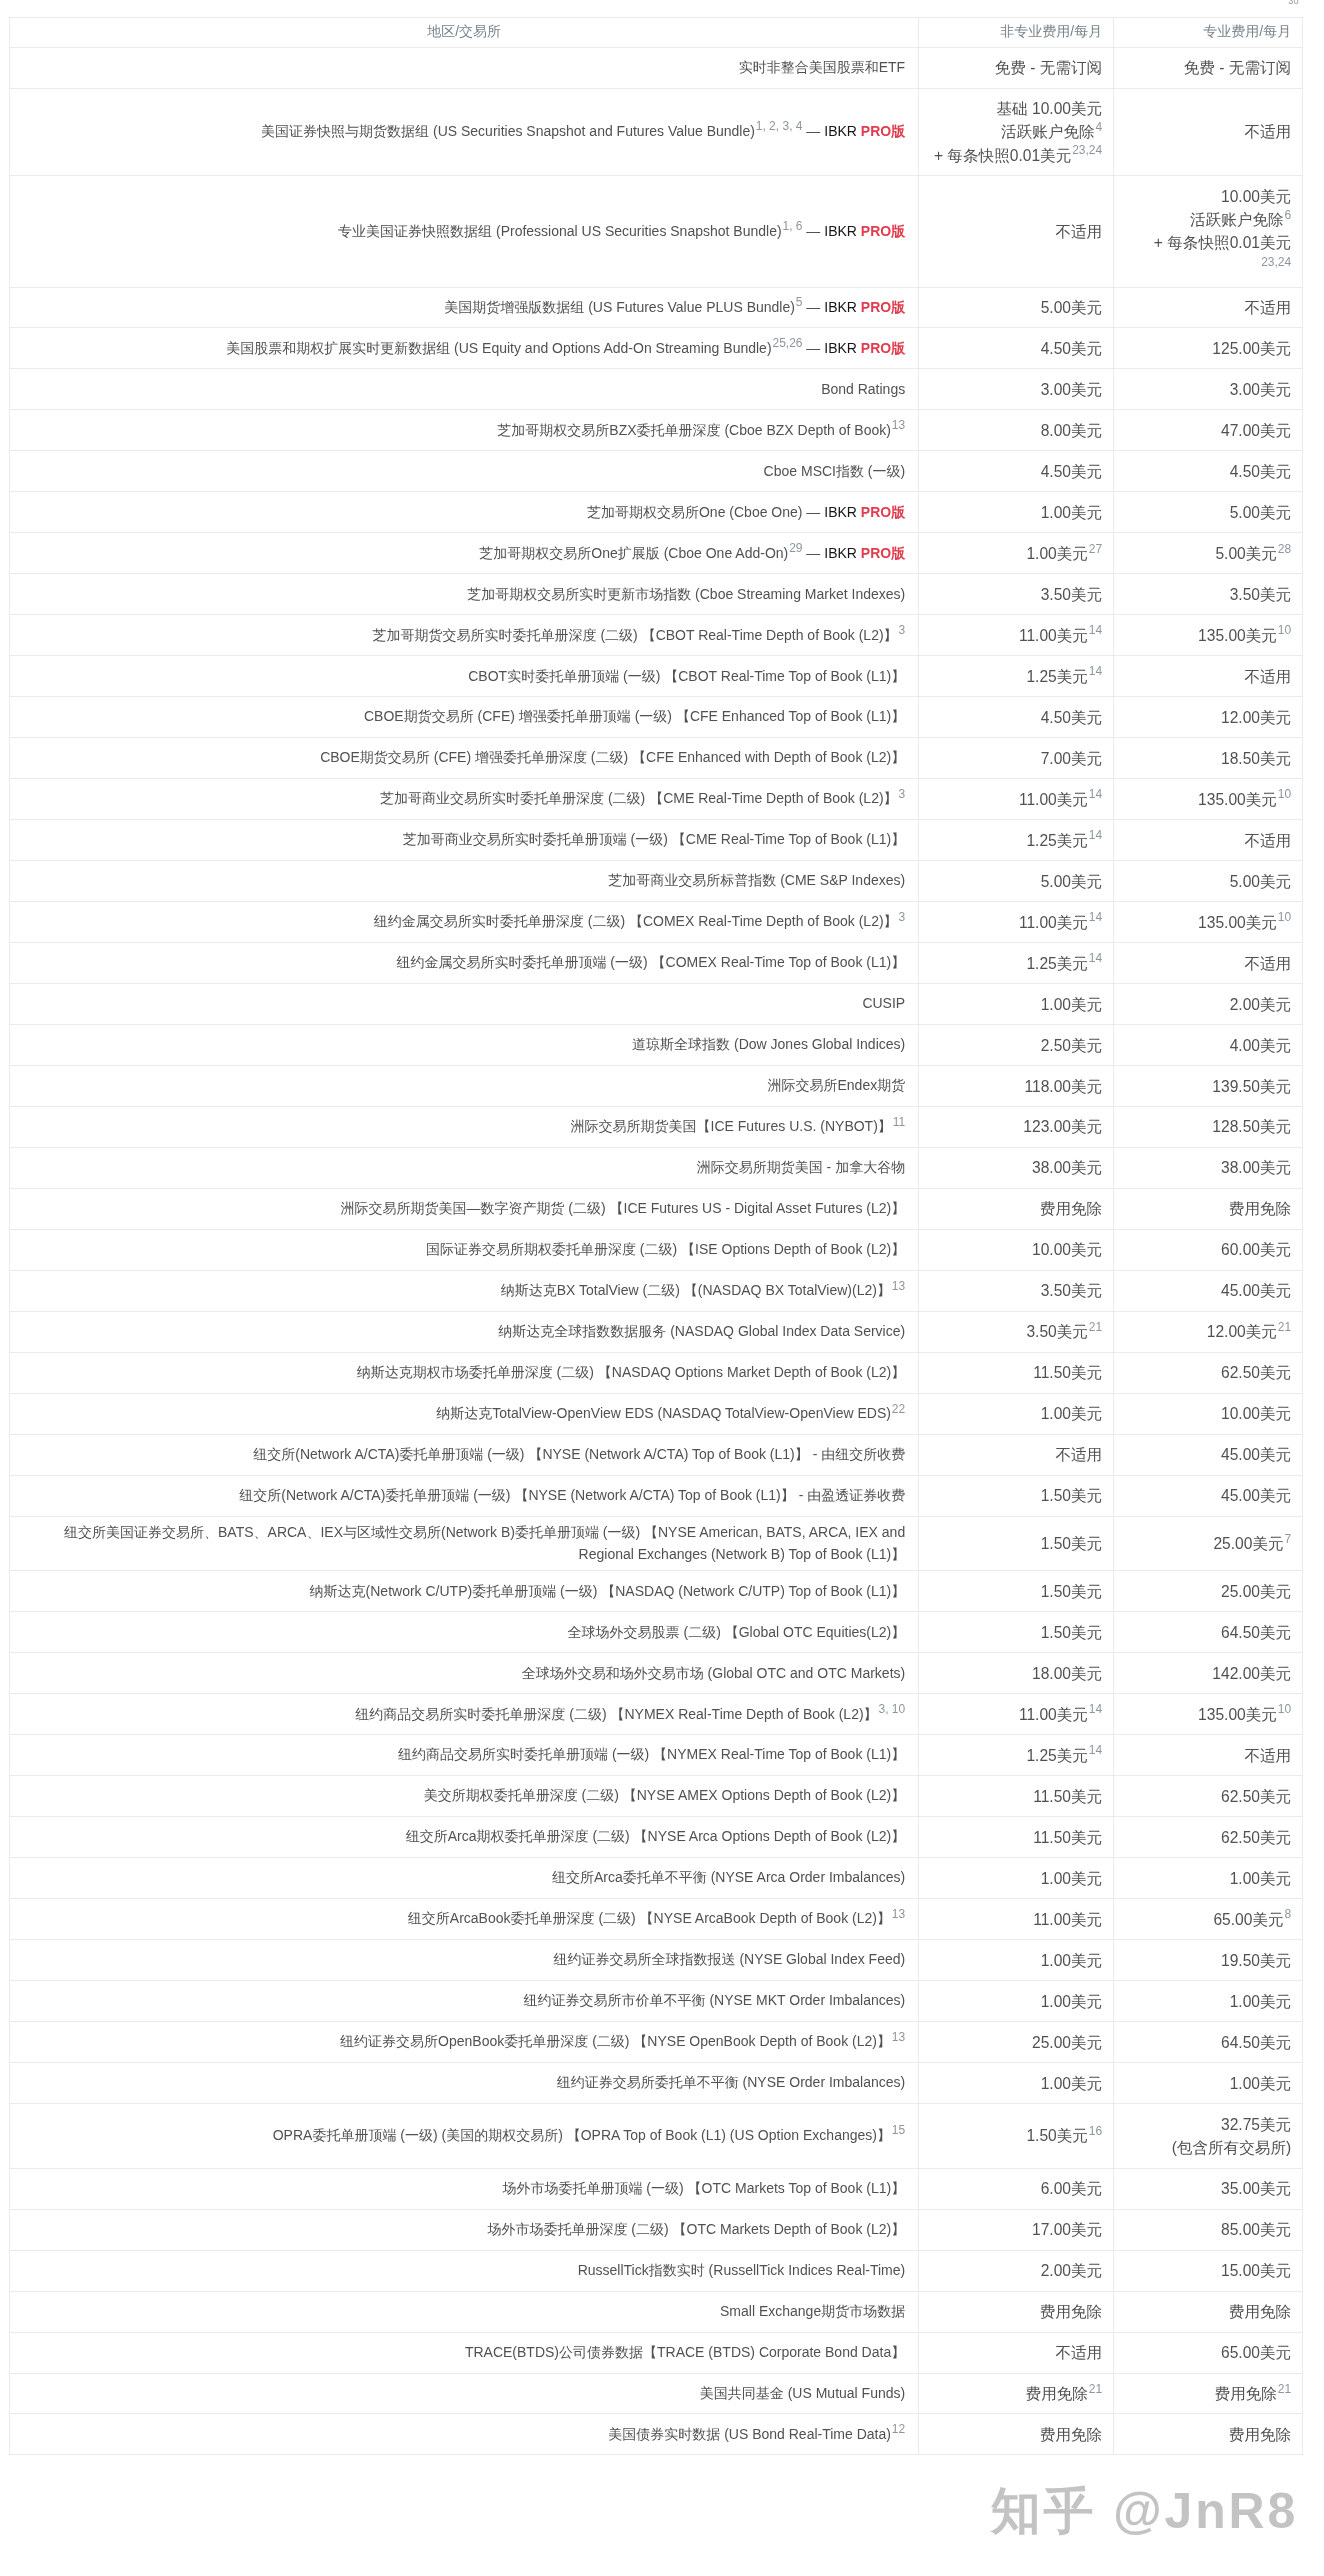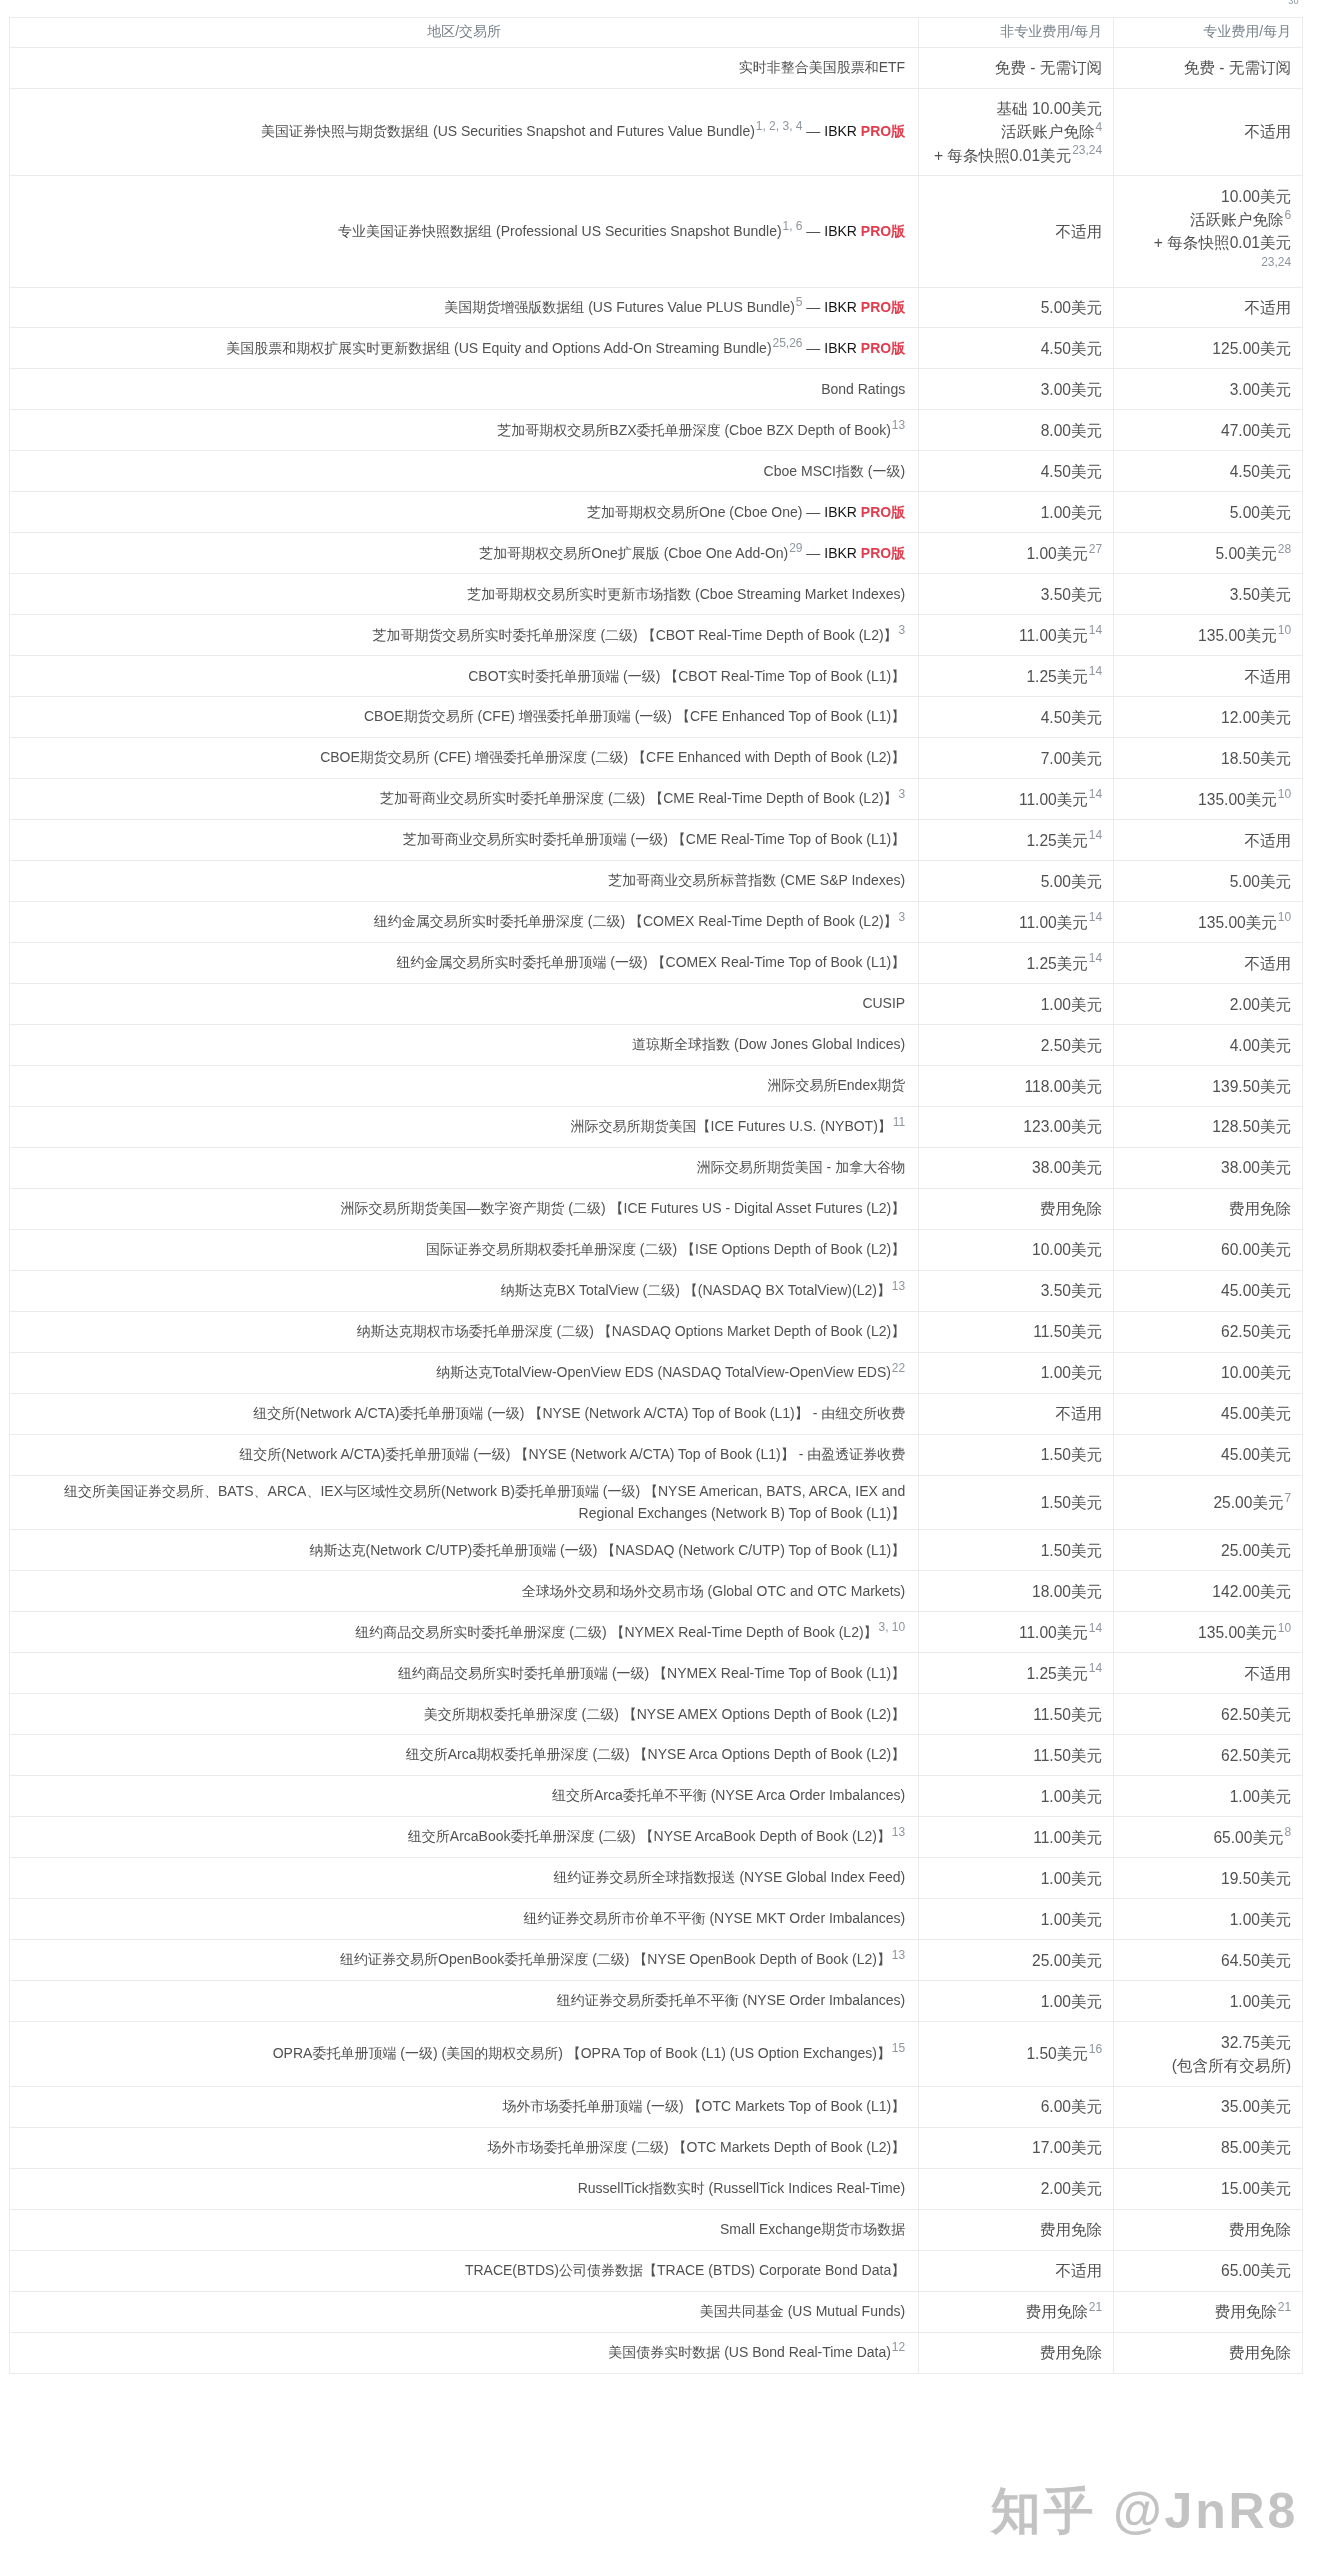--- a/index.html
+++ b/index.html
@@ -294,20 +294,29 @@
         <tr>
           <td class="c1">纳斯达克BX TotalView (二级) 【(NASDAQ BX TotalView)(L2)】<sup class="sup">13</sup></td>
           <td class="fee">
             <div class="fl">3.50美元</div>
           </td>
           <td class="fee">
             <div class="fl">45.00美元</div>
           </td>
         </tr>
         <tr>
+          <td class="c1">纳斯达克全球指数数据服务 (NASDAQ Global Index Data Service)</td>
+          <td class="fee">
+            <div class="fl">3.50美元<sup class="sup">21</sup></div>
+          </td>
+          <td class="fee">
+            <div class="fl">12.00美元<sup class="sup">21</sup></div>
+          </td>
+        </tr>
+        <tr>
           <td class="c1">纳斯达克期权市场委托单册深度 (二级) 【NASDAQ Options Market Depth of Book (L2)】</td>
           <td class="fee">
             <div class="fl">11.50美元</div>
           </td>
           <td class="fee">
             <div class="fl">62.50美元</div>
           </td>
         </tr>
         <tr>
           <td class="c1">纳斯达克TotalView-OpenView EDS (NASDAQ TotalView-OpenView EDS)<sup class="sup">22</sup></td>
@@ -345,20 +354,29 @@
             <div class="fl">25.00美元<sup class="sup">7</sup></div>
           </td>
         </tr>
         <tr>
           <td class="c1">纳斯达克(Network C/UTP)委托单册顶端 (一级) 【NASDAQ (Network C/UTP) Top of Book (L1)】</td>
           <td class="fee">
             <div class="fl">1.50美元</div>
           </td>
           <td class="fee">
             <div class="fl">25.00美元</div>
+          </td>
+        </tr>
+        <tr>
+          <td class="c1">全球场外交易股票 (二级) 【Global OTC Equities(L2)】</td>
+          <td class="fee">
+            <div class="fl">1.50美元</div>
+          </td>
+          <td class="fee">
+            <div class="fl">64.50美元</div>
           </td>
         </tr>
         <tr>
           <td class="c1">全球场外交易和场外交易市场 (Global OTC and OTC Markets)</td>
           <td class="fee">
             <div class="fl">18.00美元</div>
           </td>
           <td class="fee">
             <div class="fl">142.00美元</div>
           </td>

